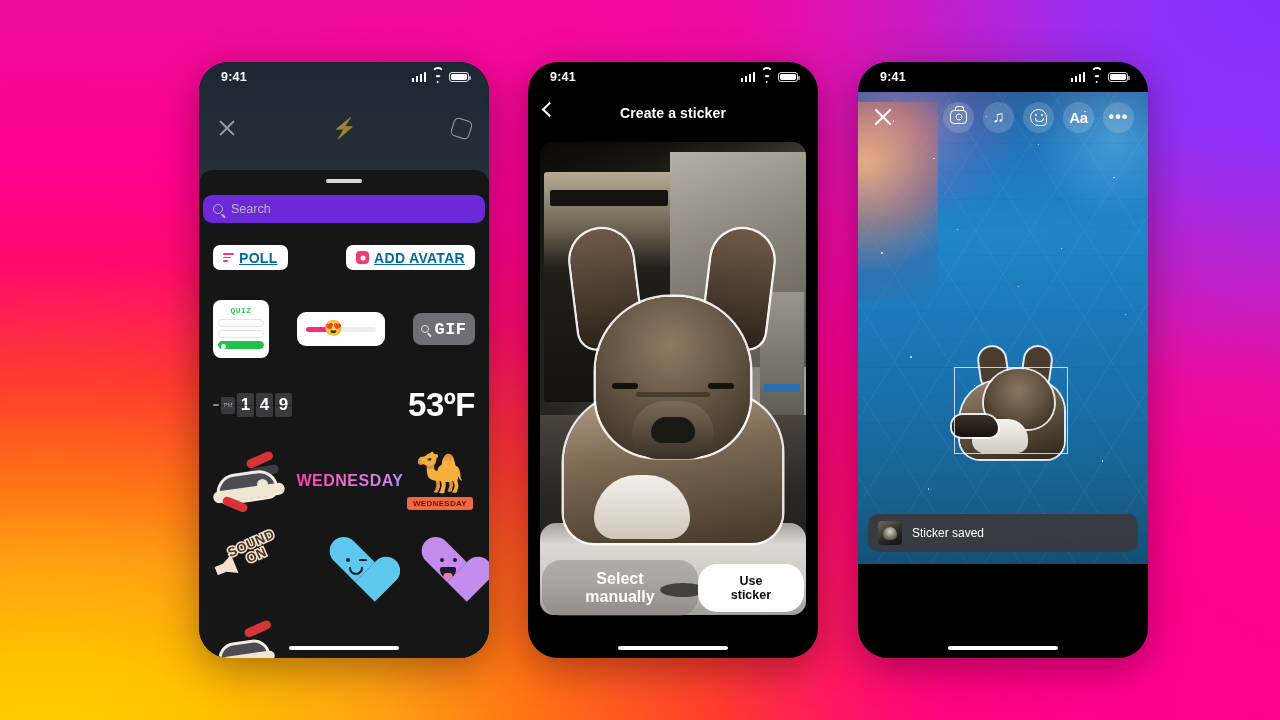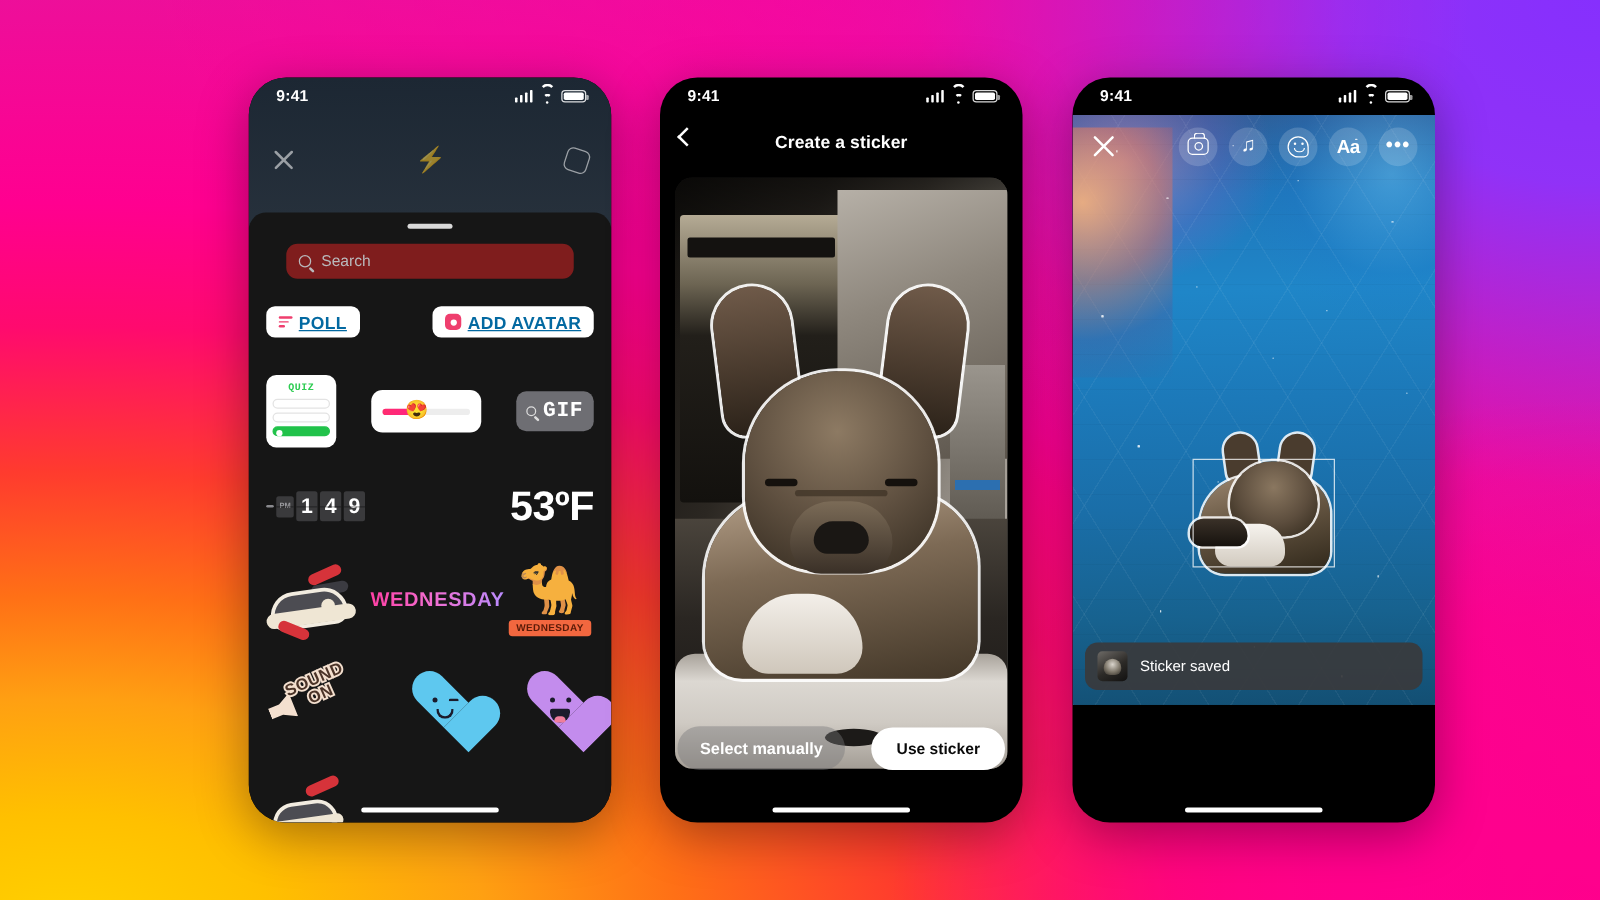--- a/index.html
+++ b/index.html
@@ -104,21 +104,21 @@
   }
 
   .sheet {
     position: absolute; left: 0; right: 0; top: 108px; bottom: 0;
     background: #161616;
     border-radius: 14px 14px 0 0;
     overflow: hidden;
   }
   .grabber { width: 36px; height: 4px; background: #d9d9d9; border-radius: 3px; margin: 9px auto 0; }
   .search-bar {
-    margin: 12px 30px 0; height: 28px; background: #7f1d1d; border-radius: 9px;
+    margin: 12px 4px 0; height: 28px; background: #6d28d9; border-radius: 9px;
     display:flex; align-items:center; gap:8px; padding: 0 10px;
   }
   .mag {
     width: 10px; height: 10px; border: 1.5px solid #b9b9bc; border-radius: 50%;
     position: relative; flex: none;
   }
   .mag::after { content:''; position:absolute; right:-4px; bottom:-3px; width:5px; height:1.5px; background:#b9b9bc; transform: rotate(45deg); border-radius:2px;}
   .search-ph { color: #b9b9bc; font-size: 12.5px; }
 
   .sticker-grid { padding: 22px 14px 0; }
@@ -362,21 +362,21 @@
   .dog-eye { position:absolute; width: 26px; height: 6px; background:#15110d; border-radius: 6px; bottom: 154px;}
   .dog-eye.l { left: 52px; }
   .dog-eye.r { right: 52px; }
   .dog-wrinkle { position:absolute; left: 76px; bottom: 146px; width: 74px; height: 5px; background: rgba(60,48,35,.7); border-radius: 5px;}
 
   .btn-row {
     position:absolute; left: 14px; right: 14px; bottom: 42px;
     display:flex; align-items:center; justify-content: space-between;
   }
   .btn-dark {
-    background: rgba(118,118,122,.42); color:#fff; font-size: 13px; font-weight: bold;
+    background: rgba(118,118,122,.42); color:#fff; font-size: 16px; font-weight: bold;
     border-radius: 19px; padding: 10px 18px; border: none;
   }
   .btn-white {
     background:#fff; color:#0a0a0a; font-size: 12.5px; font-weight: bold;
     border-radius: 19px; padding: 10px 20px; border: none;
     display:flex; align-items:center; gap:6px;
   }
   .chev-right { width: 6px; height: 6px; border-right: 1.8px solid #0a0a0a; border-bottom: 1.8px solid #0a0a0a; transform: rotate(-45deg); }
 
   

